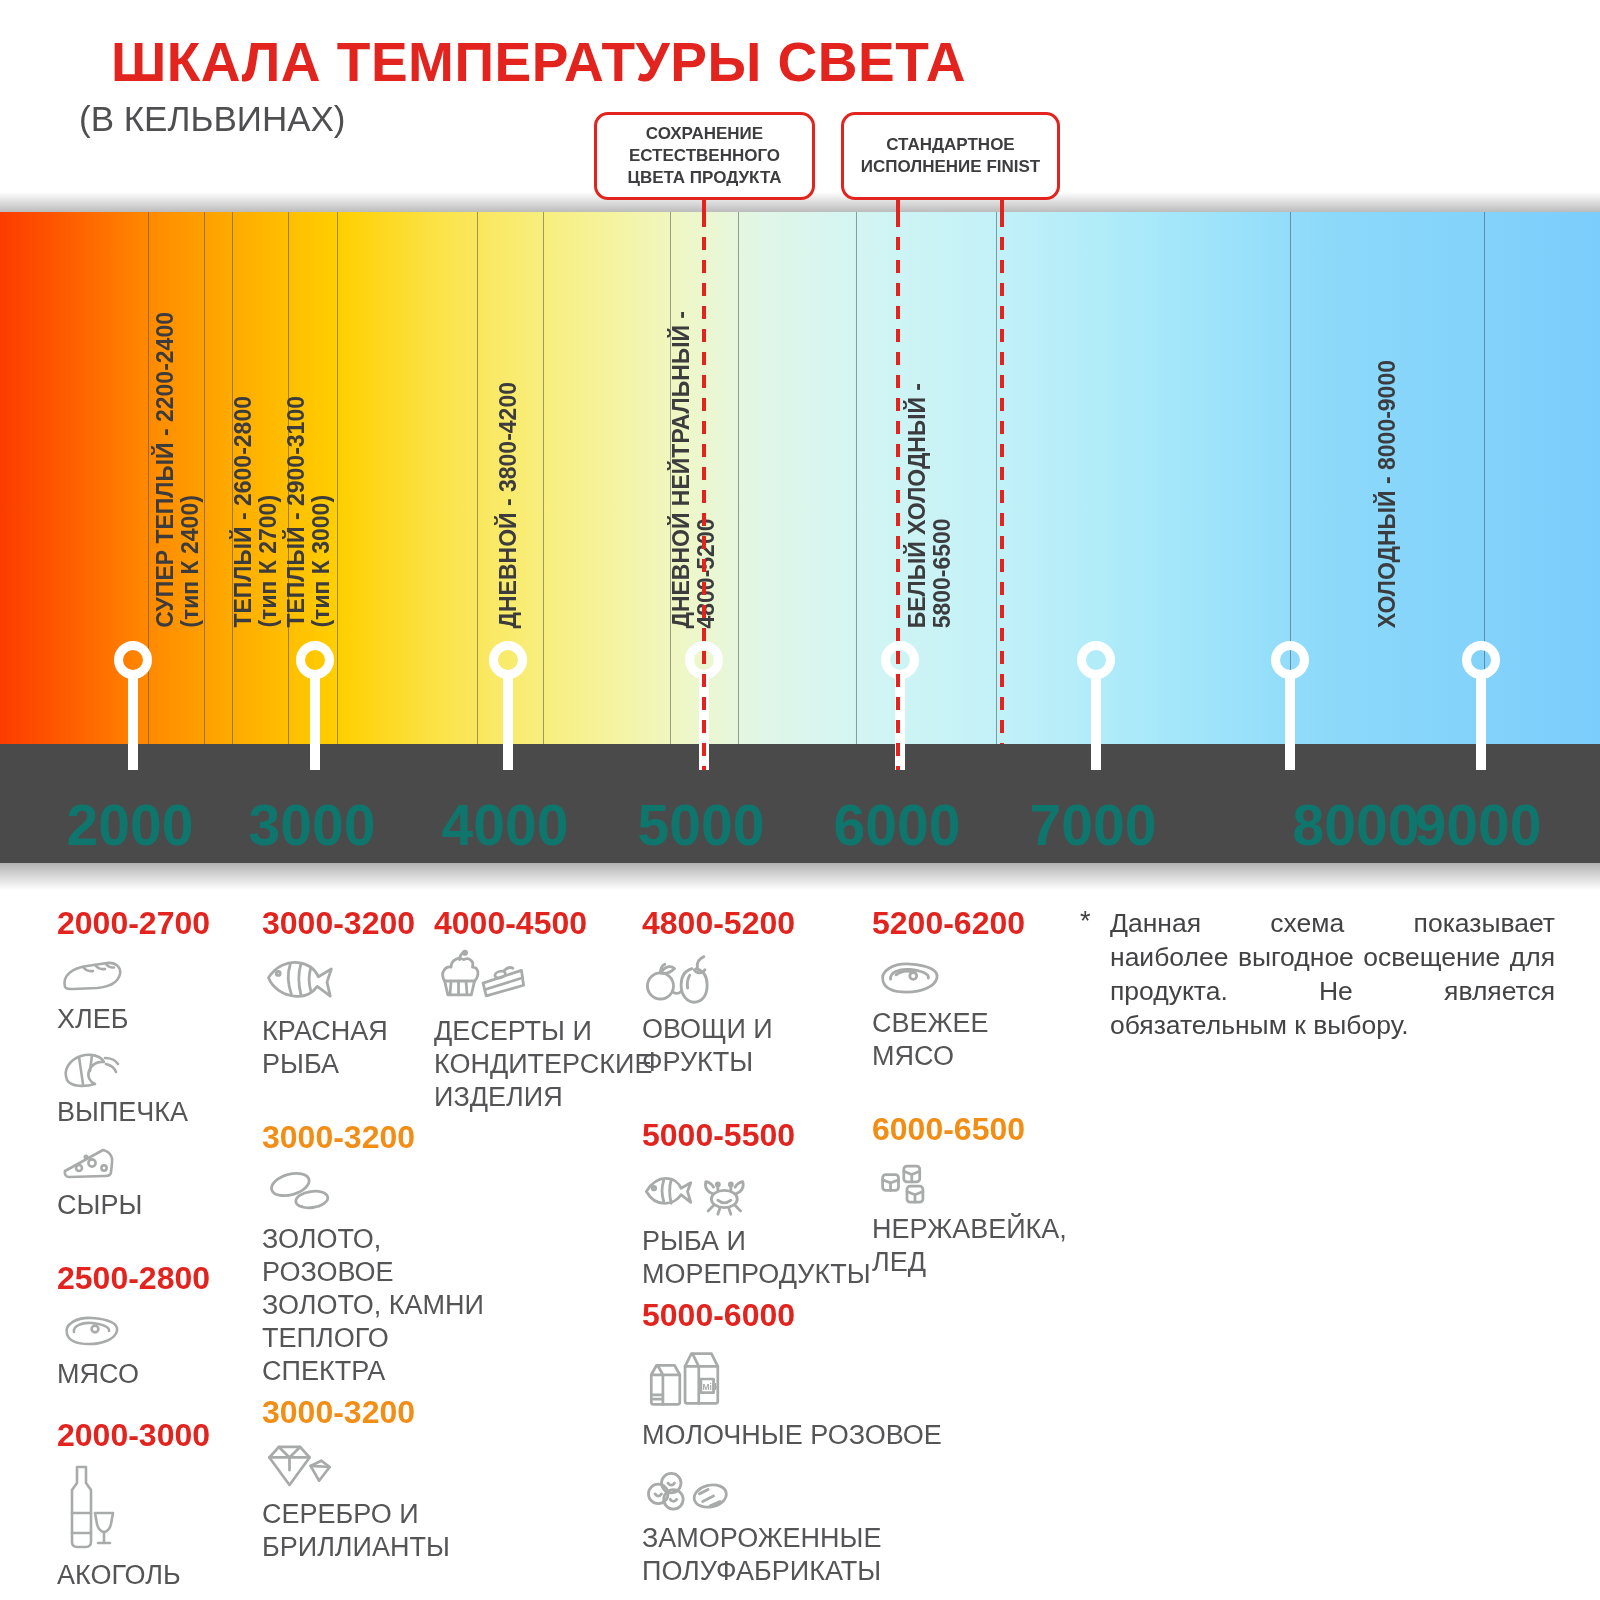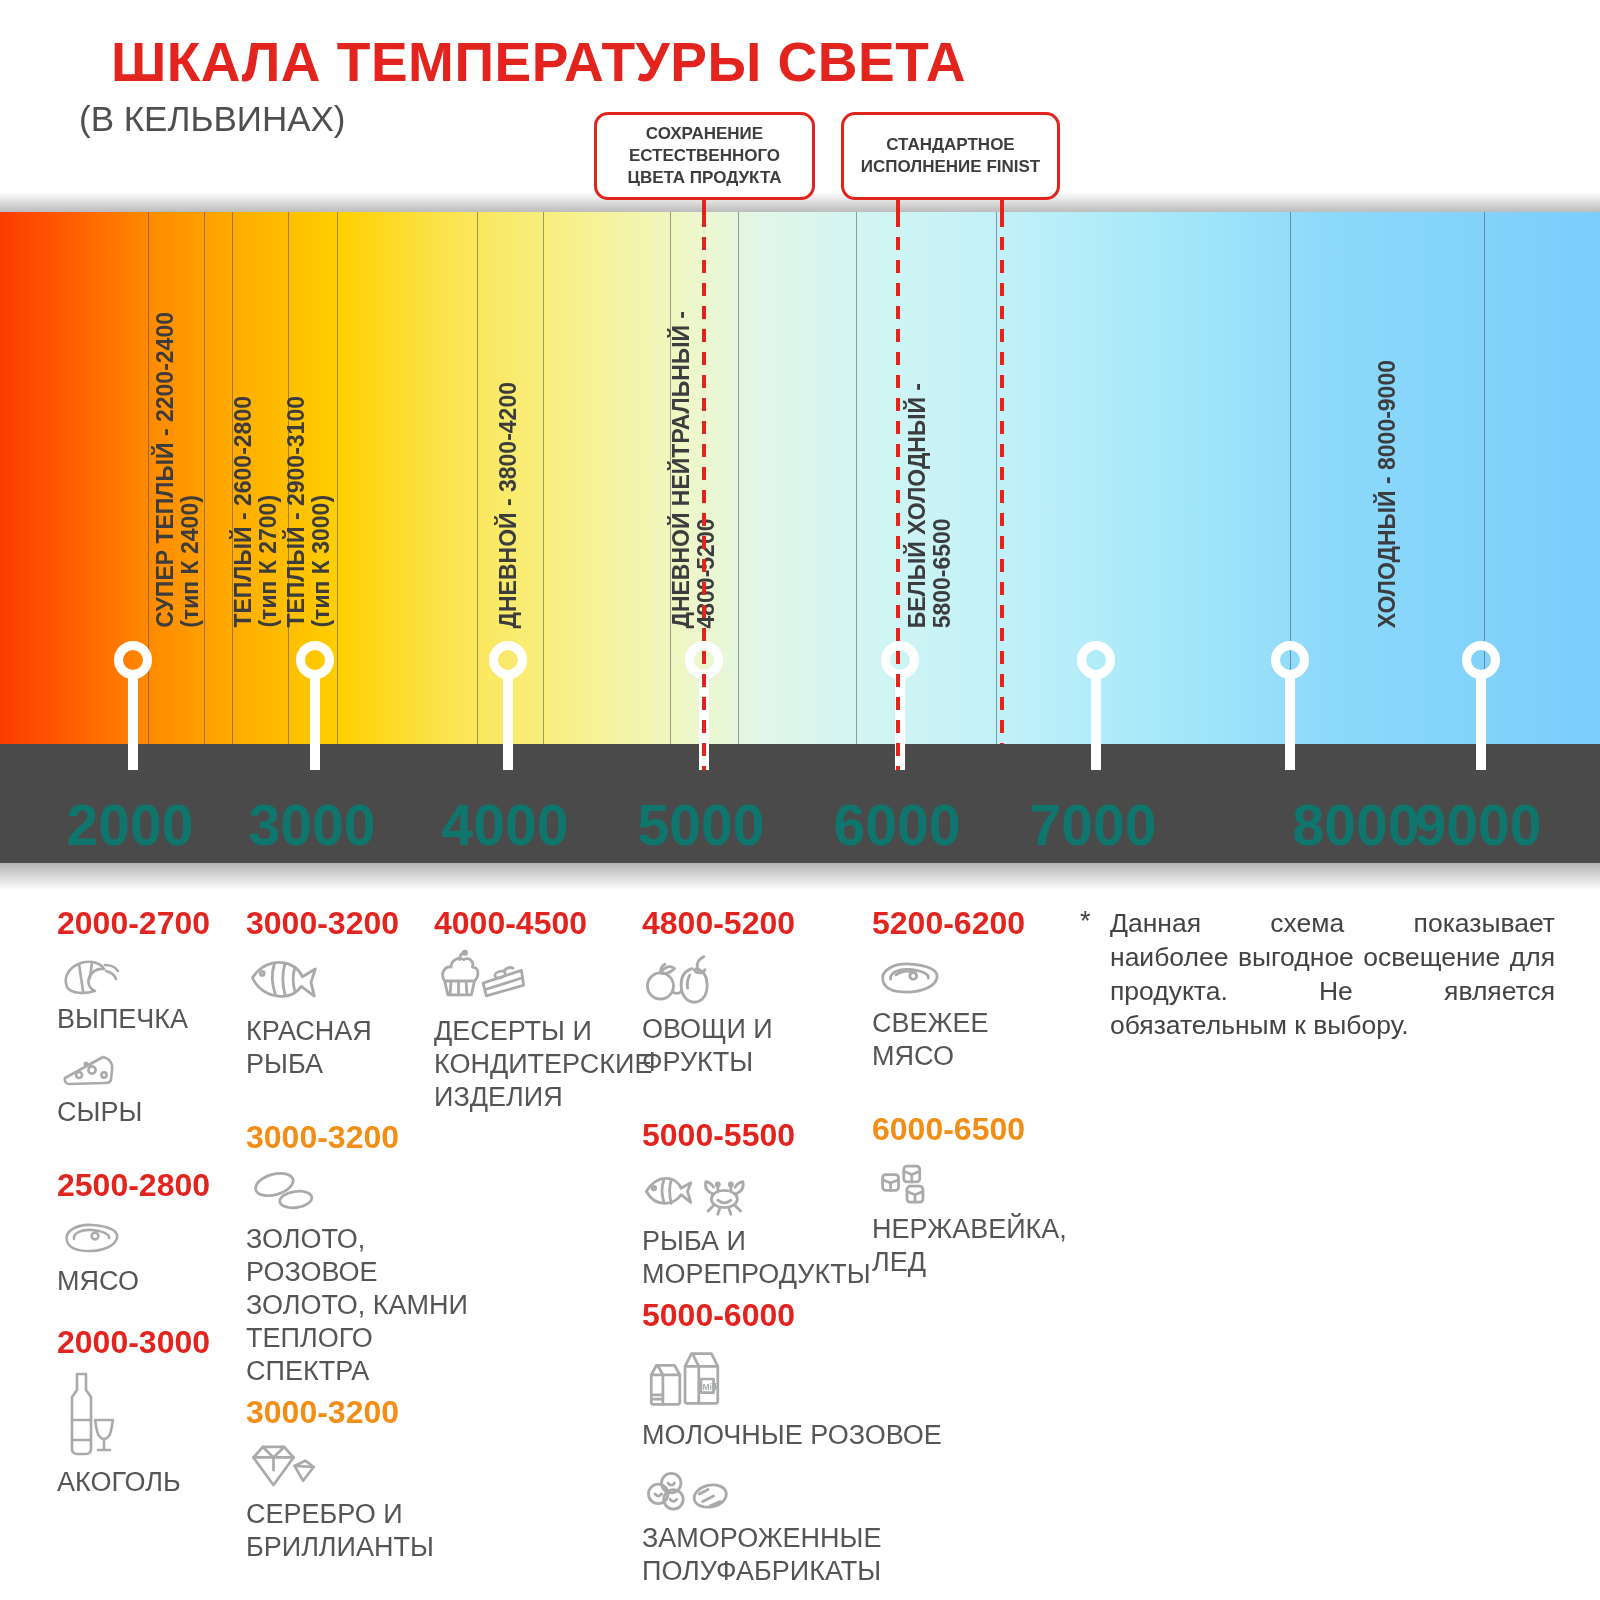--- a/index.html
+++ b/index.html
@@ -163,20 +163,27 @@
   <div class="tick" style="left:701px">5000</div>
   <div class="tick" style="left:897px">6000</div>
   <div class="tick" style="left:1093px">7000</div>
   <div class="tick" style="left:1356px">8000</div>
   <div class="tick" style="left:1478px">9000</div>
 
   <div class="lg-col" style="left:57px;width:190px">
     <div class="lg-h">2000-2700</div>
     <div class="lg-item">
       <svg class="ic" width="70" height="52" viewBox="0 0 66 52">
+        <path d="M6 38 C3 26 14 19 28 17 L48 14 C58 13 62 19 61 25 C59 34 49 38 38 39 L14 40 C9 40 7 40 6 38 Z"></path>
+        <path d="M24 18 q4 5 10 4 M36 16 q4 5 10 4 M47 15 q3 4 8 3.5"></path>
+      </svg>
+      <div class="lg-label">ХЛЕБ</div>
+    </div>
+    <div class="lg-item">
+      <svg class="ic" width="70" height="52" viewBox="0 0 66 52">
         <path d="M8 38 C4 28 10 18 22 14 C32 11 42 14 45 20 C38 19 32 23 30 29 C28 35 31 40 36 42 C26 45 12 45 8 38 Z"></path>
         <path d="M20 15 L24 42 M33 13 L31 29"></path>
         <path d="M47 22 q8 2 10 8 M46 16 q9 0 13 6"></path>
       </svg>
       <div class="lg-label">ВЫПЕЧКА</div>
     </div>
     <div class="lg-item">
       <svg class="ic" width="70" height="52" viewBox="0 0 66 52">
         <path d="M6 36 L44 15 C52 17 54 23 53 28 L52 37 C52 40 49 41 46 41 L10 42 C7 42 5 39 6 36 Z"></path>
         <circle cx="20" cy="33" r="3"></circle>
@@ -202,21 +209,21 @@
       <svg class="ic" width="64" height="96" viewBox="0 0 64 96">
         <path d="M20 6 h9 v16 l5 7 v52 c0 3 -2 5 -5 5 h-9 c-3 0 -5 -2 -5 -5 V29 l5 -7 Z"></path>
         <path d="M15 52 h19 M15 72 h19"></path>
         <path d="M38 52 h18 l-2 11 c-1 5 -4.5 8 -7 8 s-6 -3 -7 -8 Z"></path>
         <path d="M47 71 v11 M41 82 h12"></path>
       </svg>
       <div class="lg-label">АКОГОЛЬ</div>
     </div>
   </div>
 
-  <div class="lg-col" style="left:246px;width:245px">
+  <div class="lg-col" style="left:262px;width:245px">
     <div class="lg-h">3000-3200</div>
     <div class="lg-item">
       <svg class="ic" width="78" height="64" viewBox="0 0 72 58">
         <path d="M6 26 C13 15 24 11 33 12 C42 13 49 18 52 25 L64 18 L60 30 L63 43 L51 34 C46 41 38 44 30 43 C20 42 10 36 6 26 Z"></path>
         <circle cx="15" cy="22" r="1.8"></circle>
         <path d="M26 14 q-4 12 1 27 M36 13 q-4 13 0 29 M45 17 q-3 10 0 21"></path>
       </svg>
       <div class="lg-label w160">КРАСНАЯ РЫБА</div>
     </div>
 

